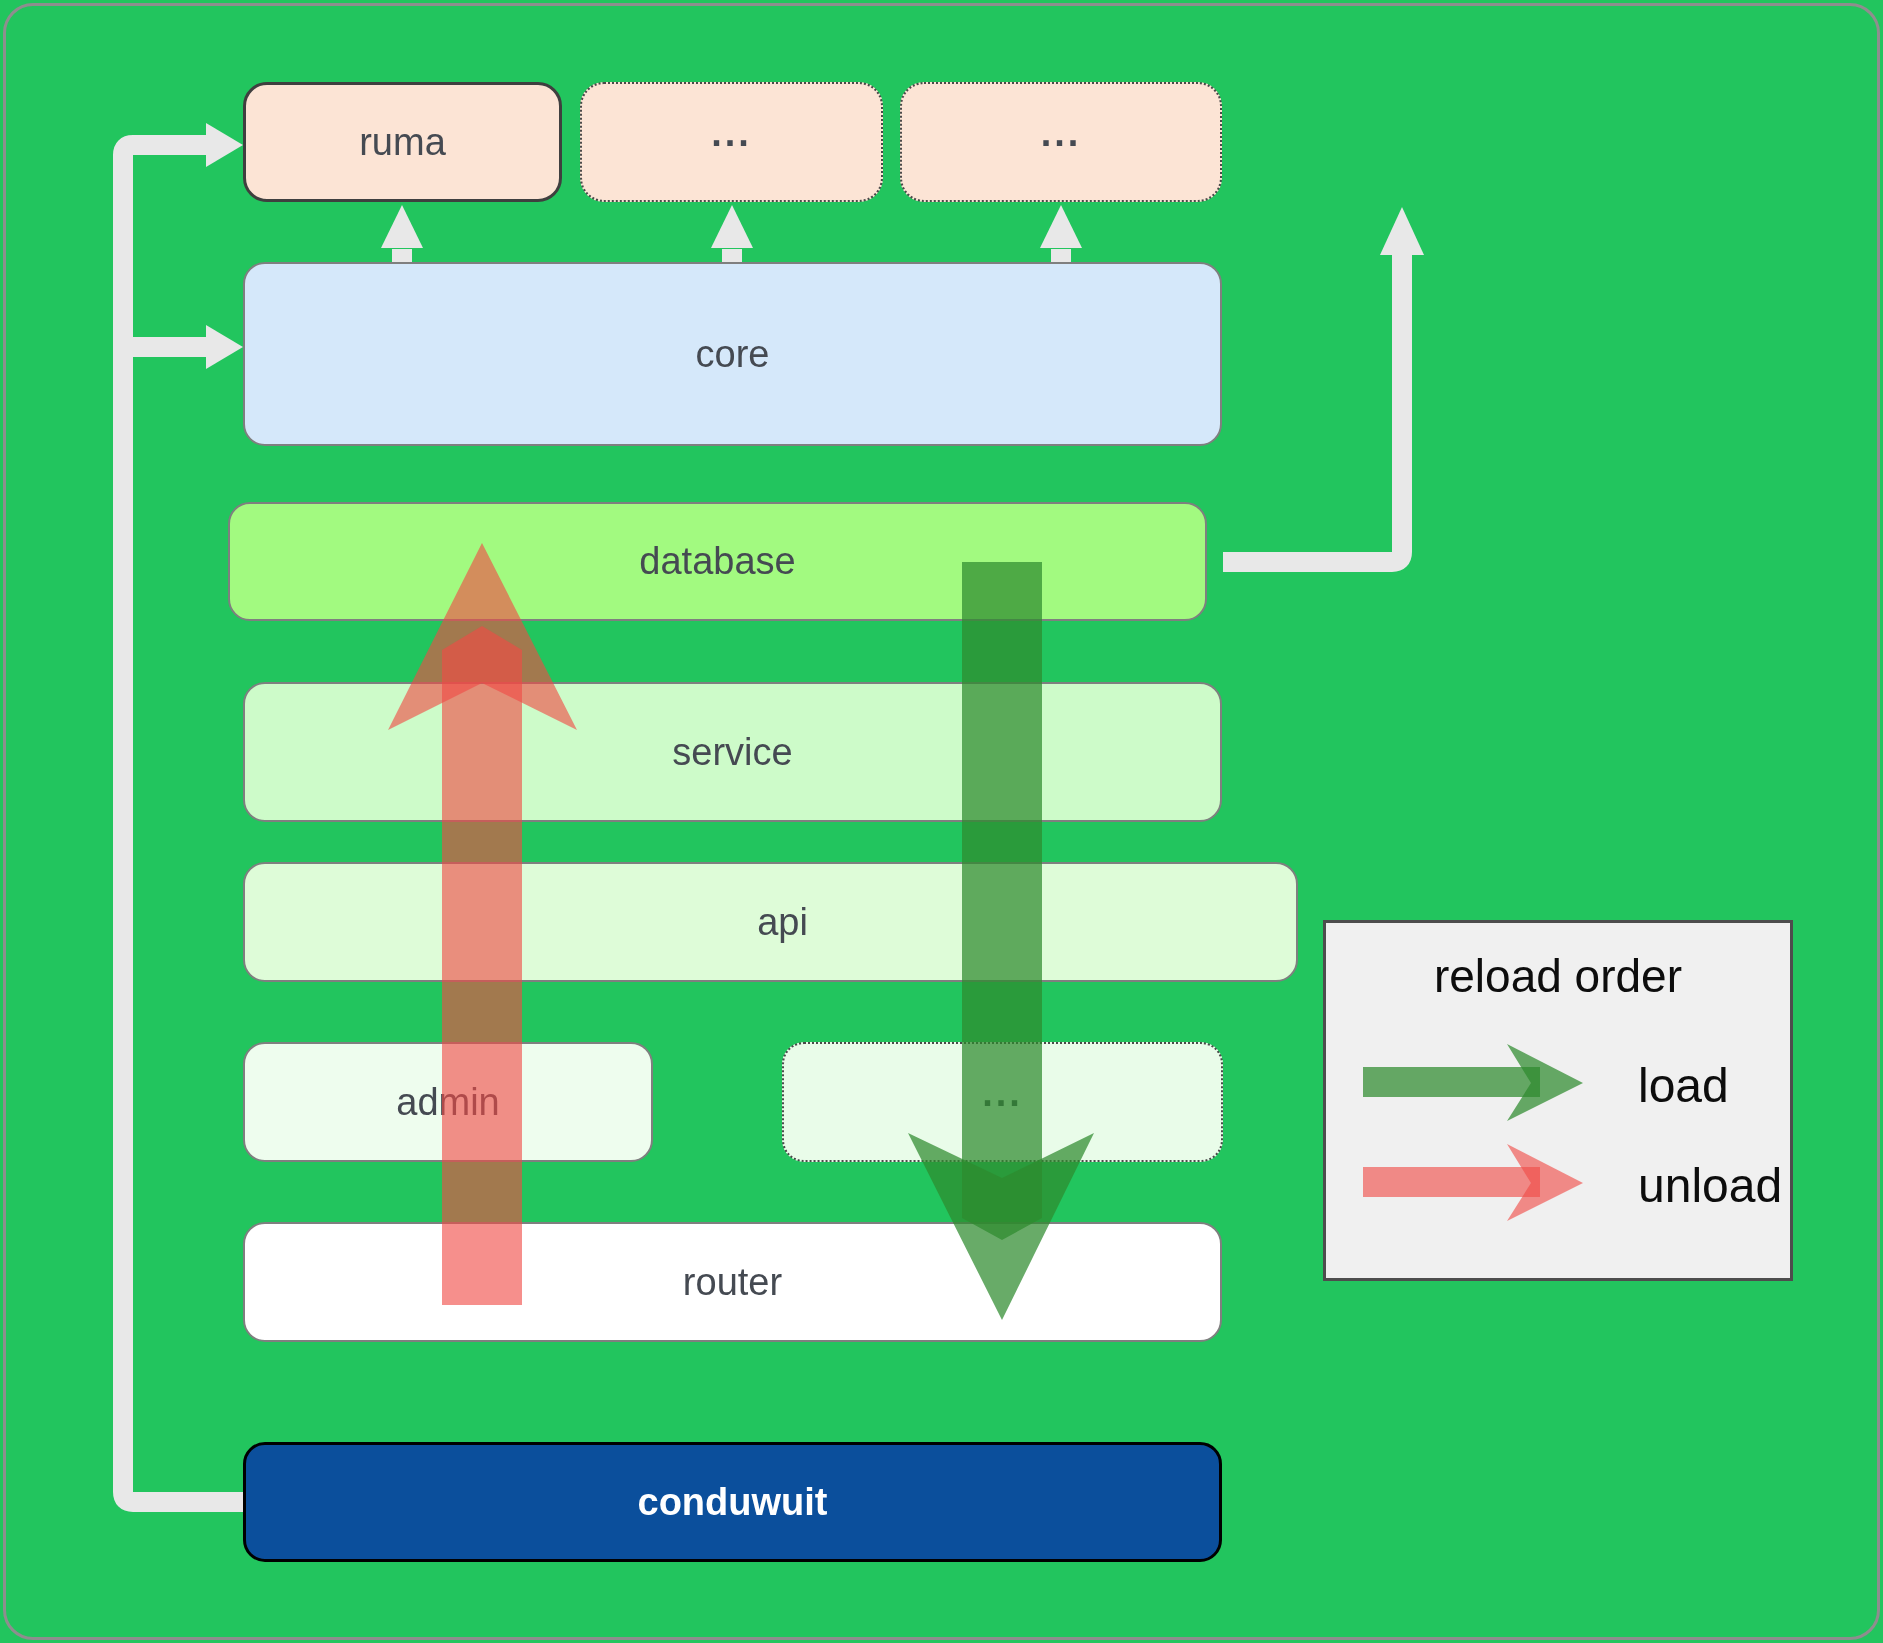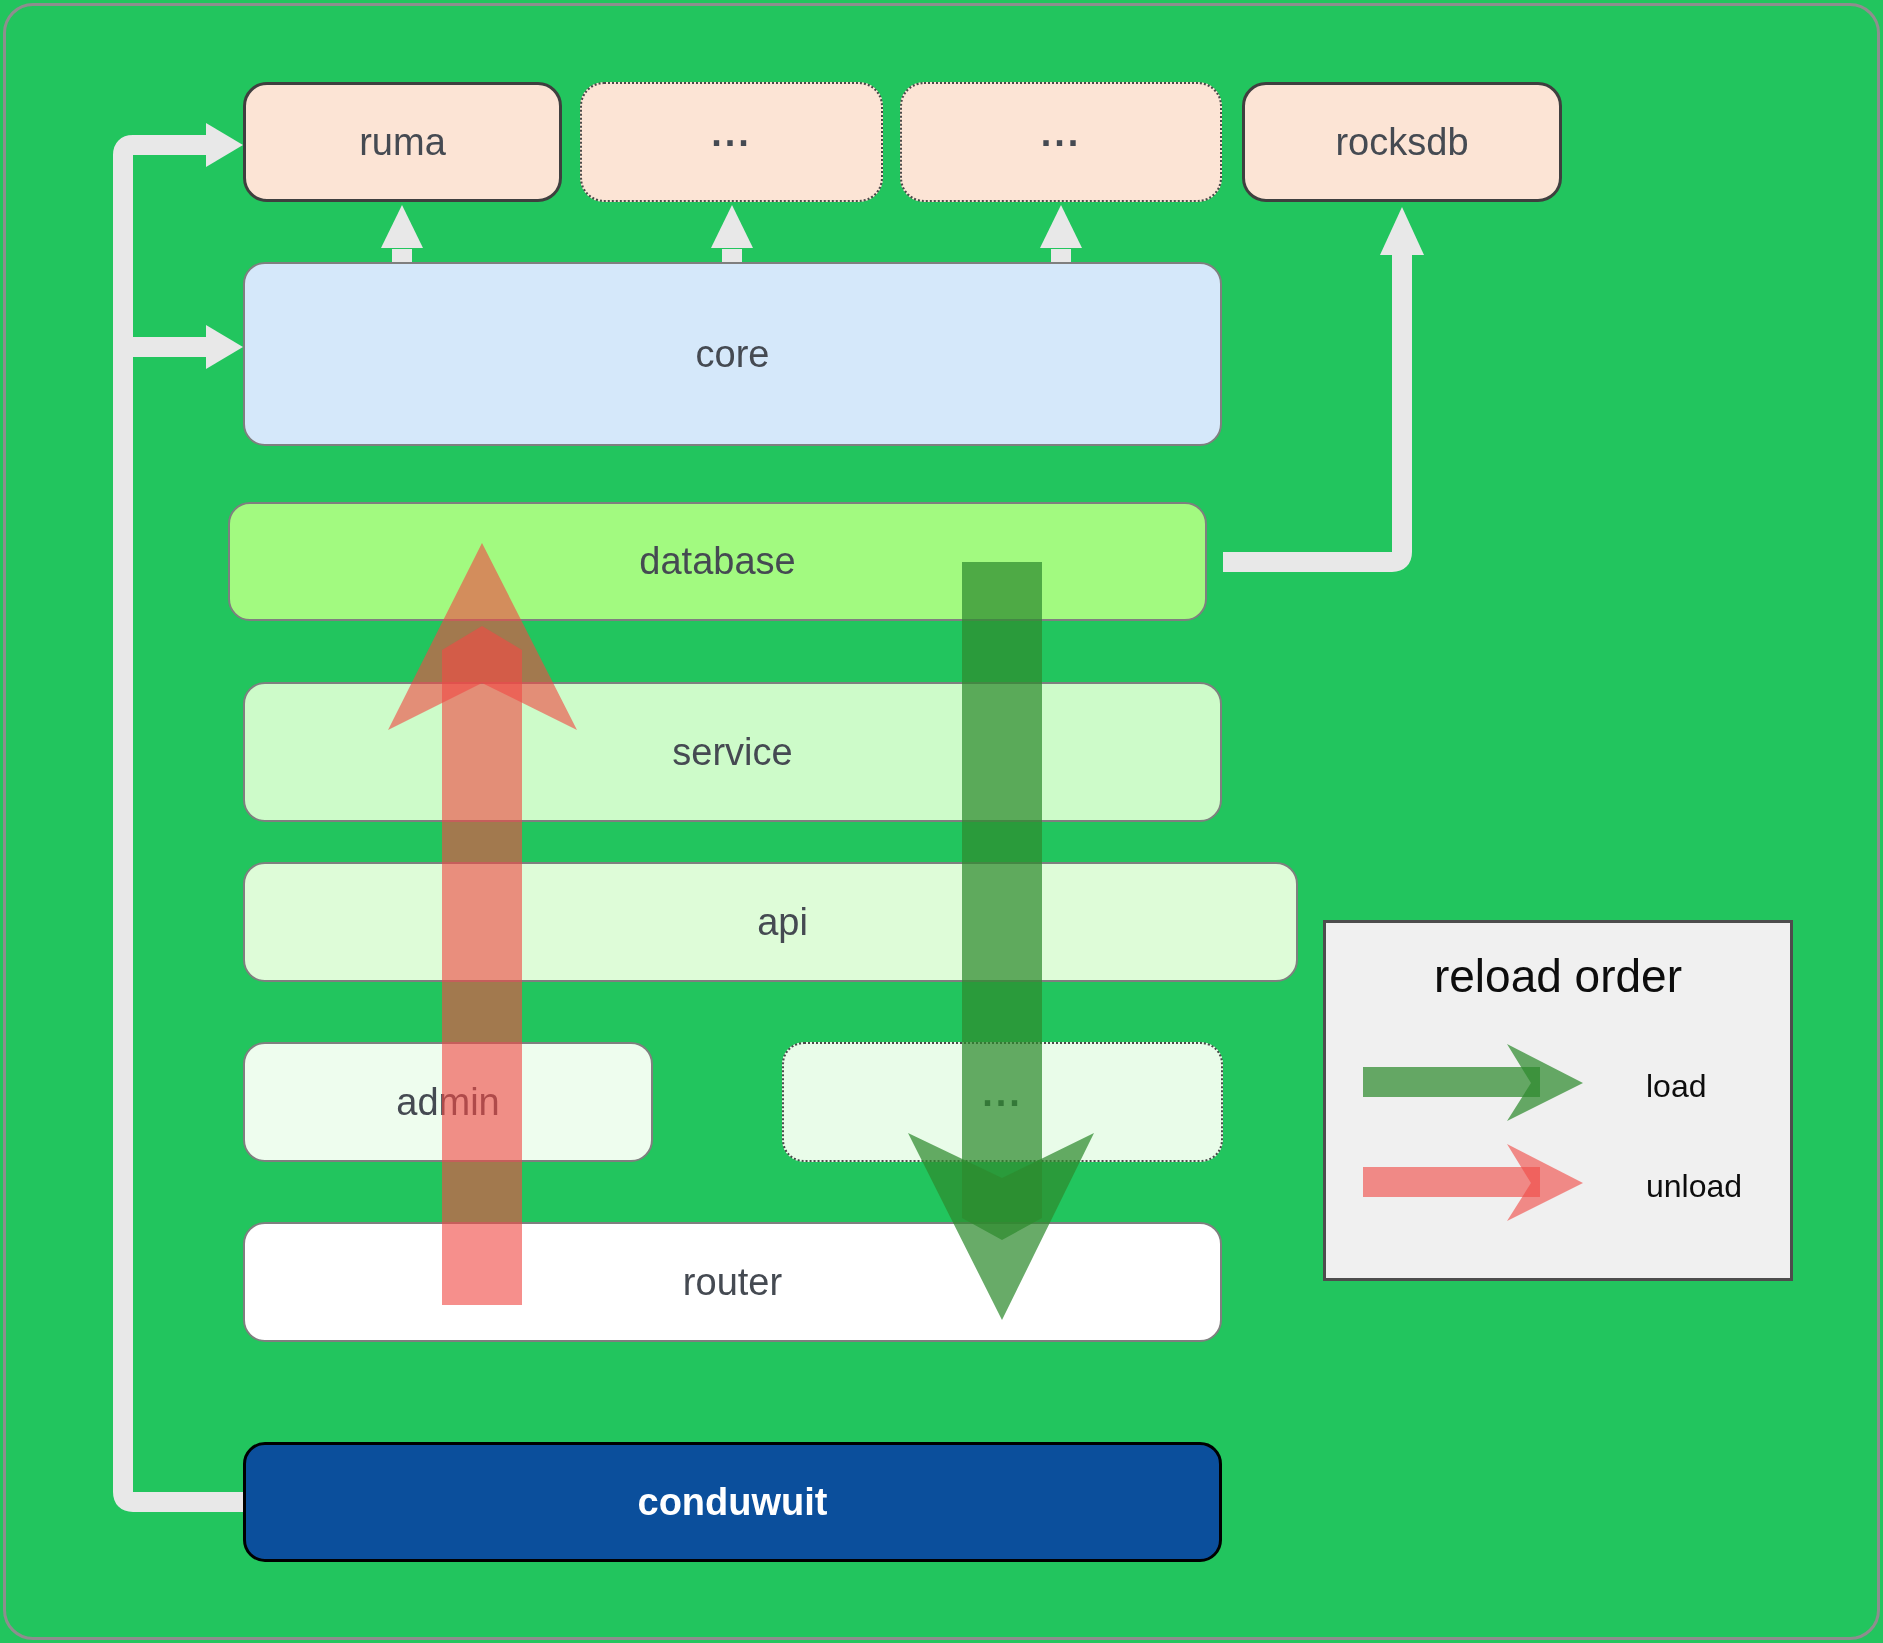--- a/index.html
+++ b/index.html
@@ -29,22 +29,22 @@
   #n-admin   {left:243px; top:1042px;width:410px; height:120px; background:var(--admin-fill);}
   #n-more    {left:782px; top:1042px;width:441px; height:120px; background:var(--more-fill);}
   #n-router  {left:243px; top:1222px;width:979px; height:120px; background:var(--router-fill);}
   #n-conduwuit{left:243px;top:1442px;width:979px; height:120px; background:var(--conduwuit-fill);
                border:3px solid var(--conduwuit-border);color:var(--conduwuit-text);font-weight:bold;}
   
   .legend{position:absolute;left:1323px;top:920px;width:470px;height:361px;box-sizing:border-box;
           background:var(--legend-bg);border:3px solid var(--legend-border);z-index:2;}
   .legend-title{position:absolute;left:0;top:26px;width:100%;text-align:center;
                 font-size:46px;color:var(--legend-text);}
-  .legend-label{position:absolute;left:320px;height:48px;line-height:48px;
-                font-size:32px;color:var(--legend-text);}
+  .legend-label{position:absolute;left:312px;height:48px;line-height:48px;
+                font-size:48px;color:var(--legend-text);}
   #legend-load-label{top:139px;}
   #legend-unload-label{top:239px;}
   .conn{stroke:var(--connector-gray);stroke-width:20;fill:none;}
   .connhead{fill:var(--connector-gray);}
   .flow-red{fill:var(--flow-red);fill-opacity:0.62;}
   .flow-green{fill:var(--flow-green);fill-opacity:0.72;}
 </style>
 </head>
 <body>
 
@@ -77,23 +77,20 @@
   </svg>
 
   <div class="node top" id="n-ruma">
     <span class="lbl">ruma</span>
   </div>
   <div class="node top dotted" id="n-ext1">
     <span class="lbl dots">...</span>
   </div>
   <div class="node top dotted" id="n-ext2">
     <span class="lbl dots">...</span>
-  </div>
-  <div class="node top" id="n-rocksdb">
-    <span class="lbl">rocksdb</span>
   </div>
 
   <div class="node mid" id="n-core">
     <span class="lbl">core</span>
   </div>
   <div class="node mid" id="n-database">
     <span class="lbl">database</span>
   </div>
   <div class="node mid" id="n-service">
     <span class="lbl">service</span>

